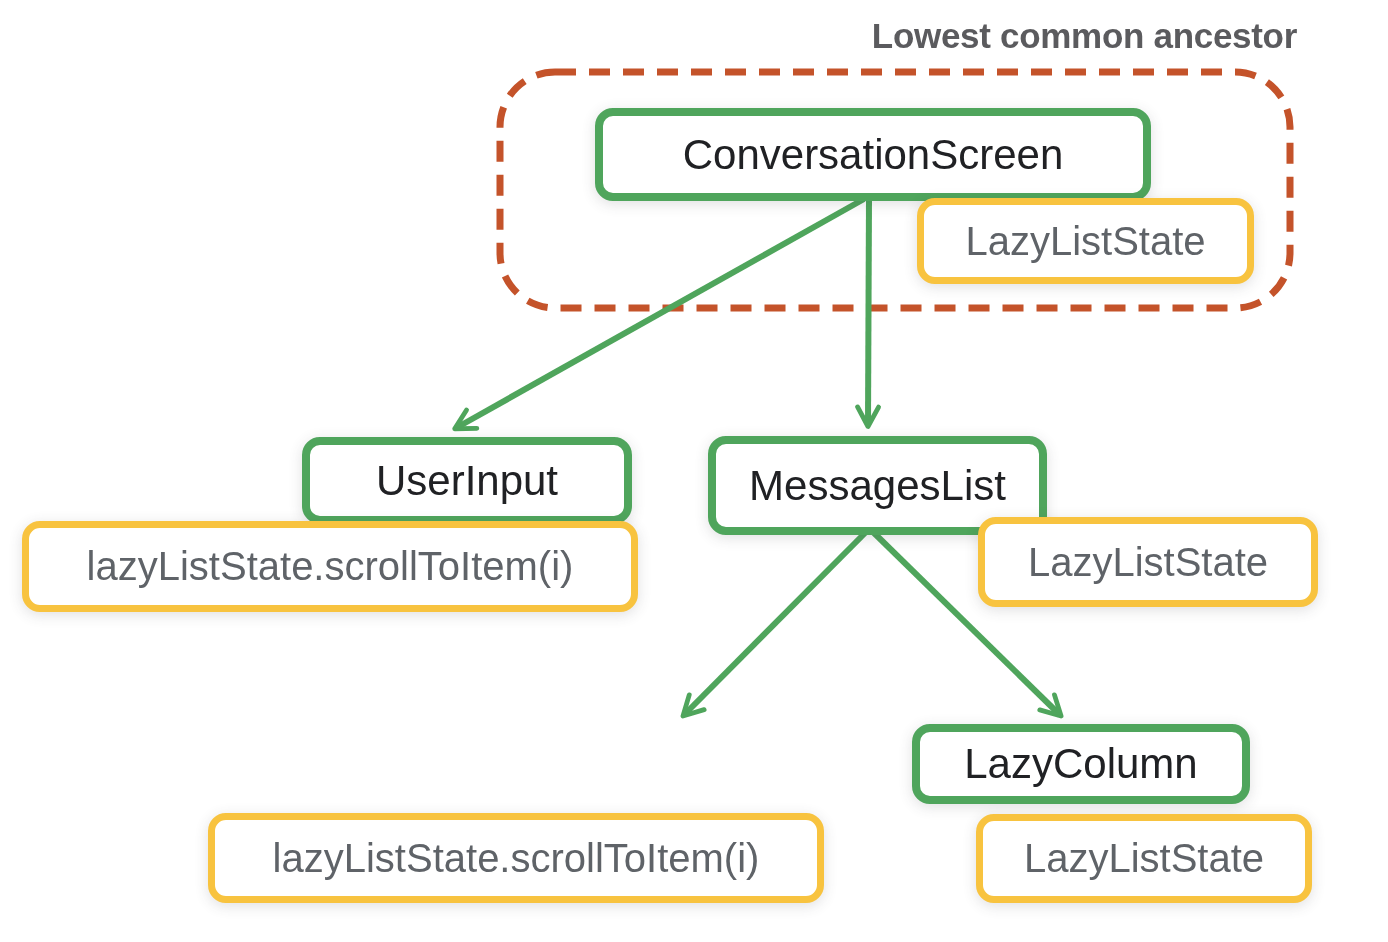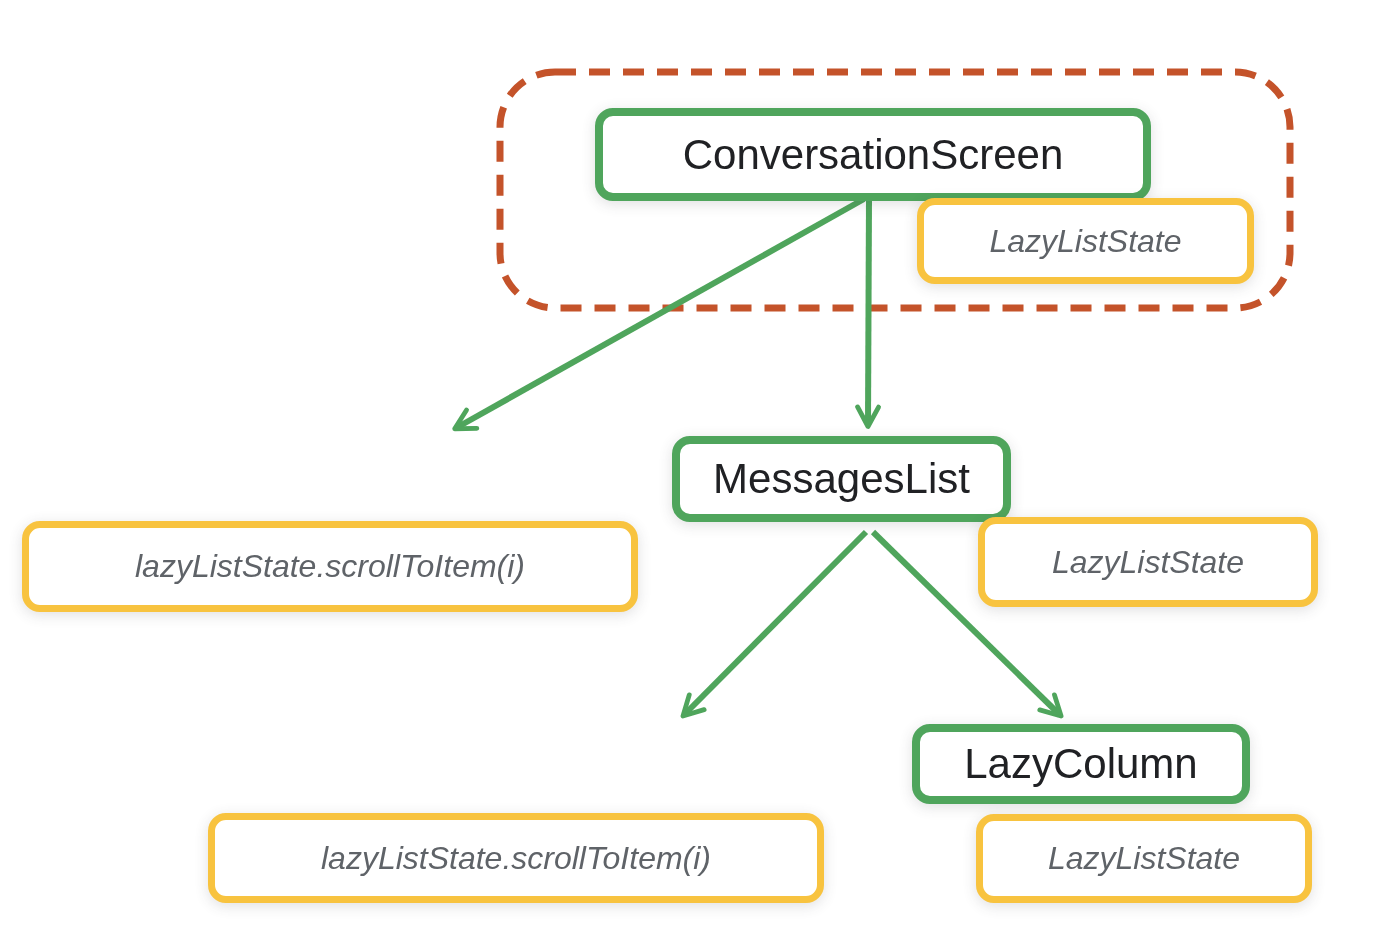--- a/index.html
+++ b/index.html
@@ -17,28 +17,28 @@
     font-size:35px; font-weight:bold; letter-spacing:-0.3px;
     color:var(--anno-text);
   }
   .node {
     position:absolute; box-sizing:border-box; background:#ffffff;
     display:flex; align-items:center; justify-content:center;
     border-radius:18px; white-space:nowrap;
     box-shadow:0 3px 14px rgba(60,64,67,0.16);
   }
   .node.component { border:8px solid var(--green); color:var(--comp-text); font-size:42px; }
-  .node.state     { border:7px solid var(--yellow); color:var(--state-text); font-size:32px;font-style:italic; }
+  .node.state     { border:7px solid var(--yellow); color:var(--state-text); font-size:40px; }
 
   
   #n-conversation { left:595px; top:108px; width:556px; height:93px; }
   #n-lls-top      { left:917px; top:198px; width:337px; height:86px; }
   #n-userinput    { left:302px; top:437px; width:330px; height:87px; }
   #n-scroll-1     { left:22px;  top:521px; width:616px; height:91px; }
-  #n-messageslist { left:672px; top:436px; width:339px; height:86px; }
+  #n-messageslist { left:708px; top:436px; width:339px; height:99px; }
   #n-lls-mid      { left:978px; top:517px; width:340px; height:90px; }
   #n-button       { left:493px; top:724px; width:330px; height:90px; }
   #n-scroll-2     { left:208px; top:813px; width:616px; height:90px; }
   #n-lazycolumn   { left:912px; top:724px; width:338px; height:80px; }
   #n-lls-bottom   { left:976px; top:814px; width:336px; height:89px; }
 </style>
 </head>
 <body>
 
 <div class="canvas">
@@ -49,25 +49,29 @@
         <path d="M1.5 1.5 L8 5 L1.5 8.5"></path>
       </marker>
     </defs>
     <rect class="boundary-rect" x="500" y="72" width="790" height="236" rx="55"></rect>
     <line class="edge-line" x1="864" y1="199" x2="456" y2="428" marker-end="url(#arrowhead)"></line>
     <line class="edge-line" x1="869" y1="199" x2="868" y2="425" marker-end="url(#arrowhead)"></line>
     <line class="edge-line" x1="866" y1="532" x2="684" y2="715" marker-end="url(#arrowhead)"></line>
     <line class="edge-line" x1="873" y1="532" x2="1060" y2="715" marker-end="url(#arrowhead)"></line>
   </svg>
 
+  <div class="annotation">Lowest common ancestor</div>
 
   <div class="node component" id="n-conversation">
     <span>ConversationScreen</span>
   </div>
 
+  <div class="node component" id="n-userinput">
+    <span>UserInput</span>
+  </div>
 
   <div class="node component" id="n-messageslist">
     <span>MessagesList</span>
   </div>
 
 
   <div class="node component" id="n-lazycolumn">
     <span>LazyColumn</span>
   </div>
 

